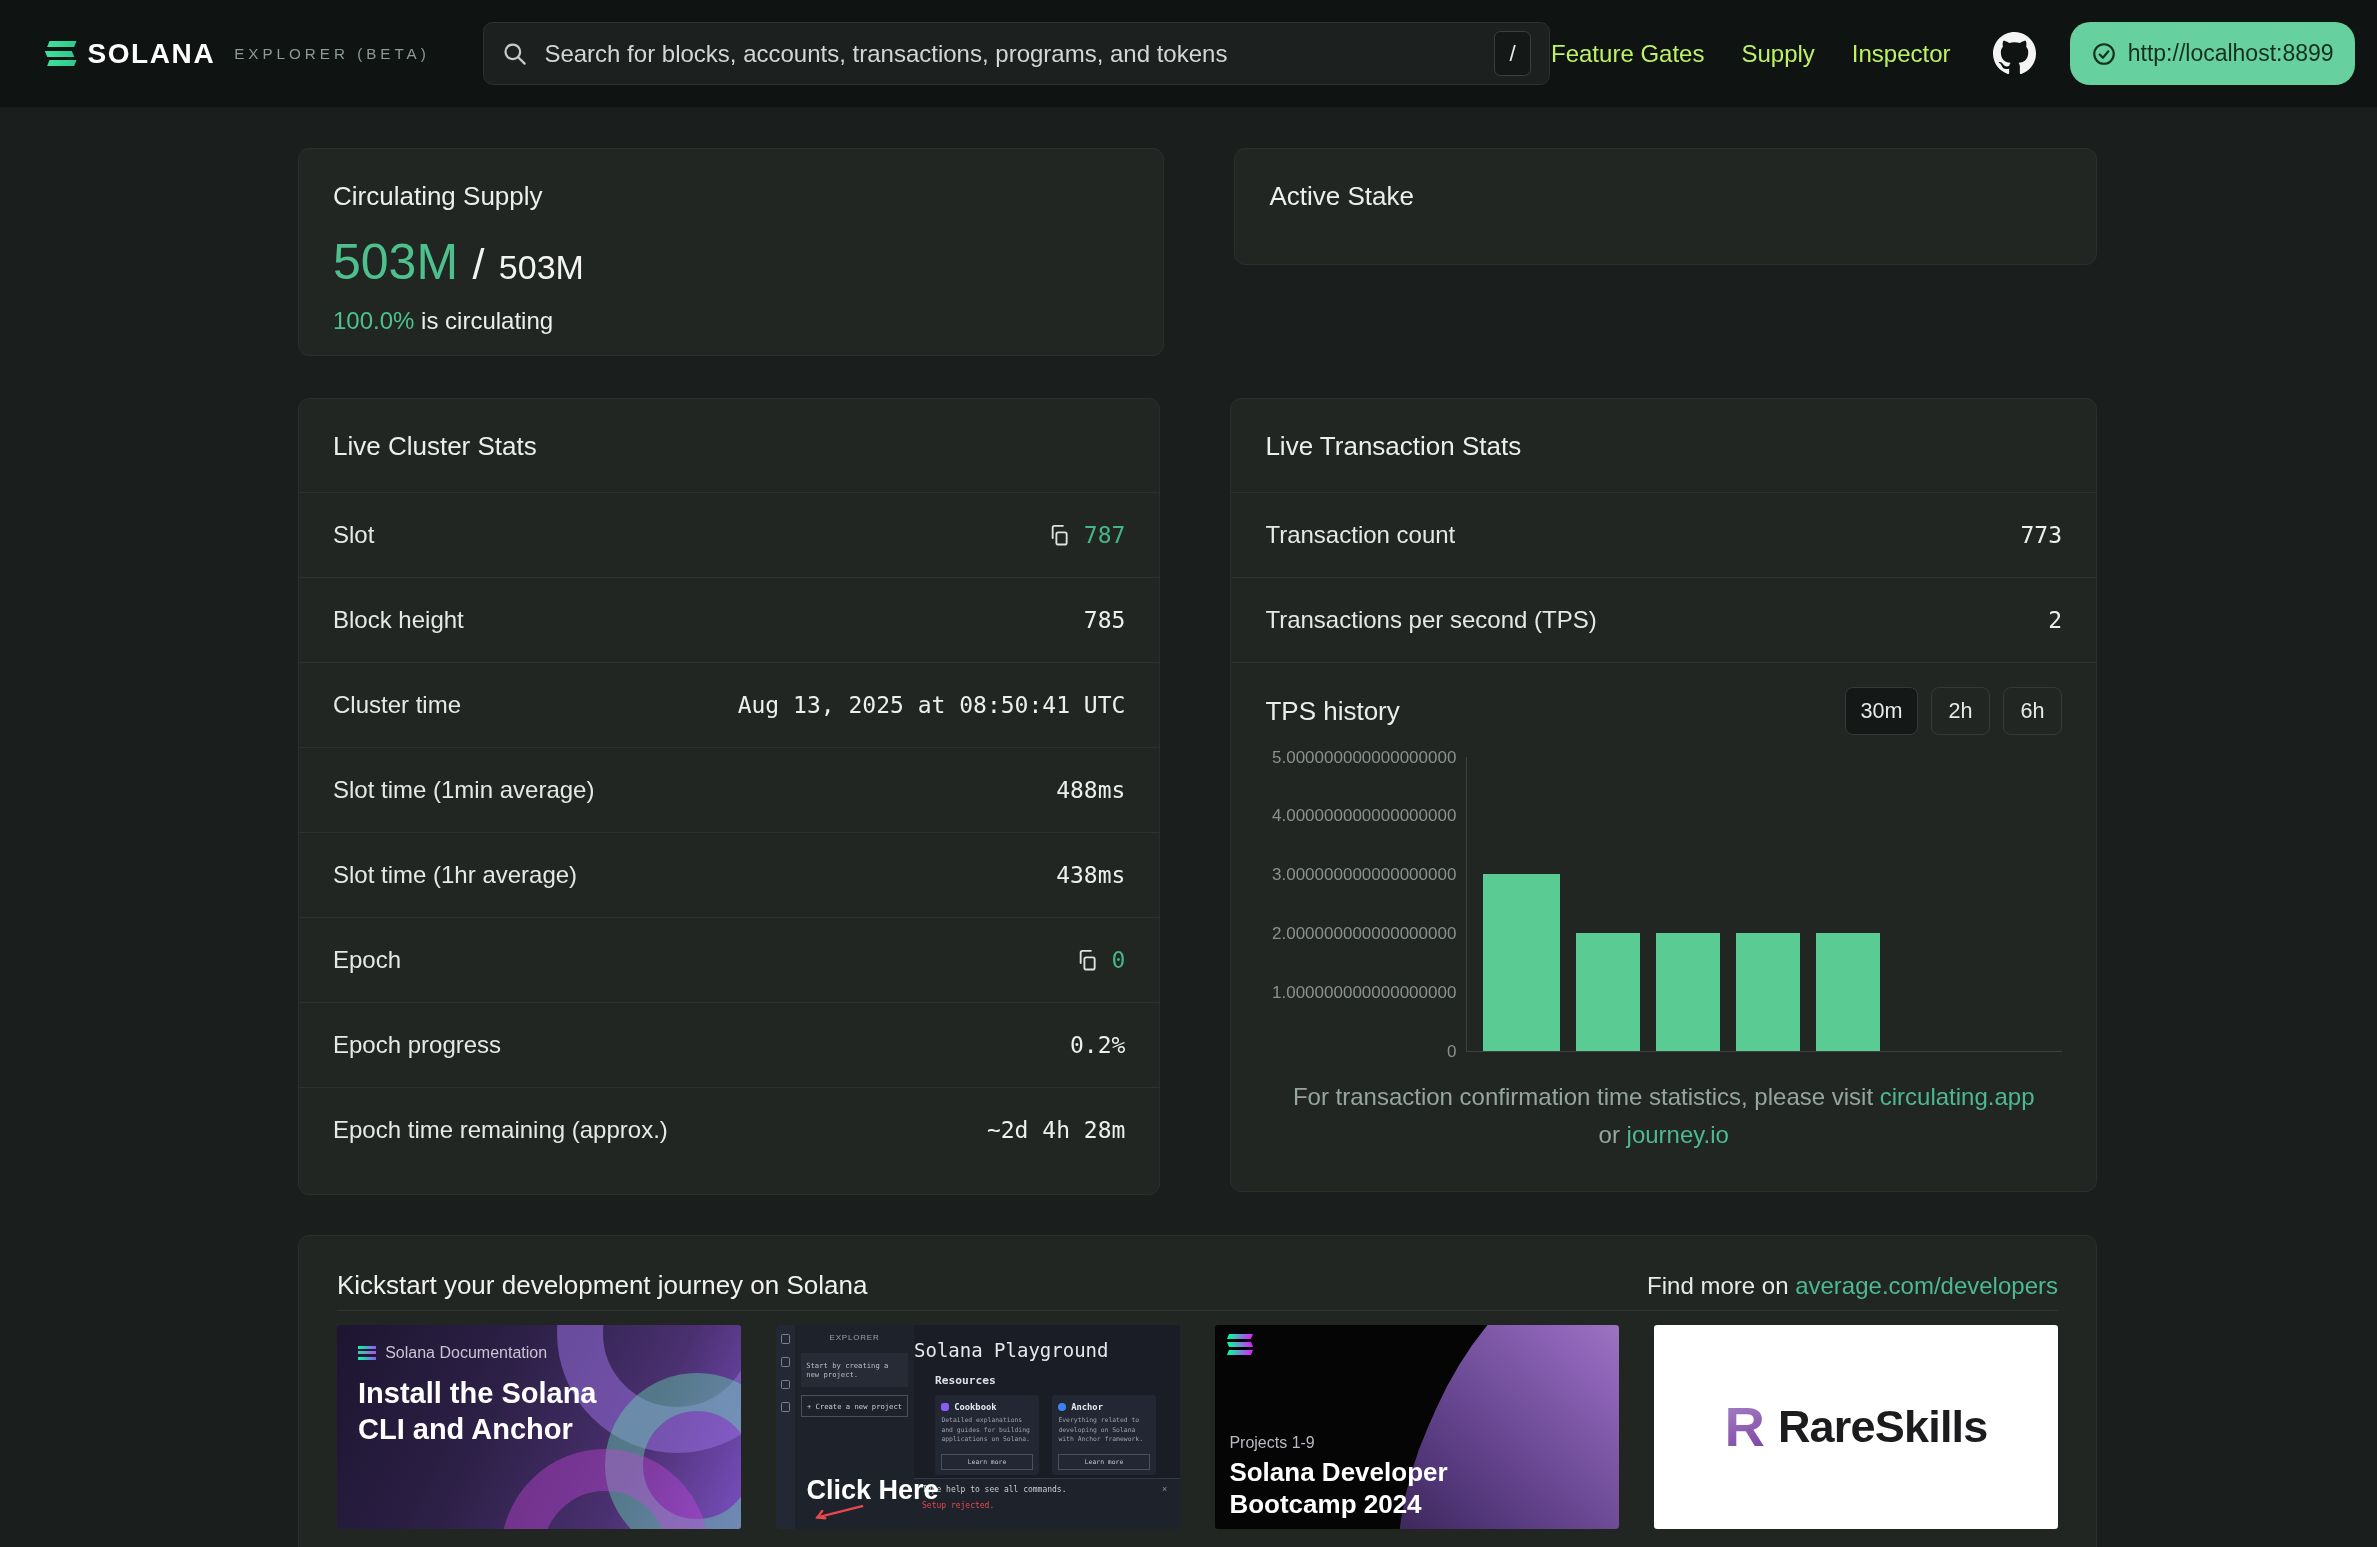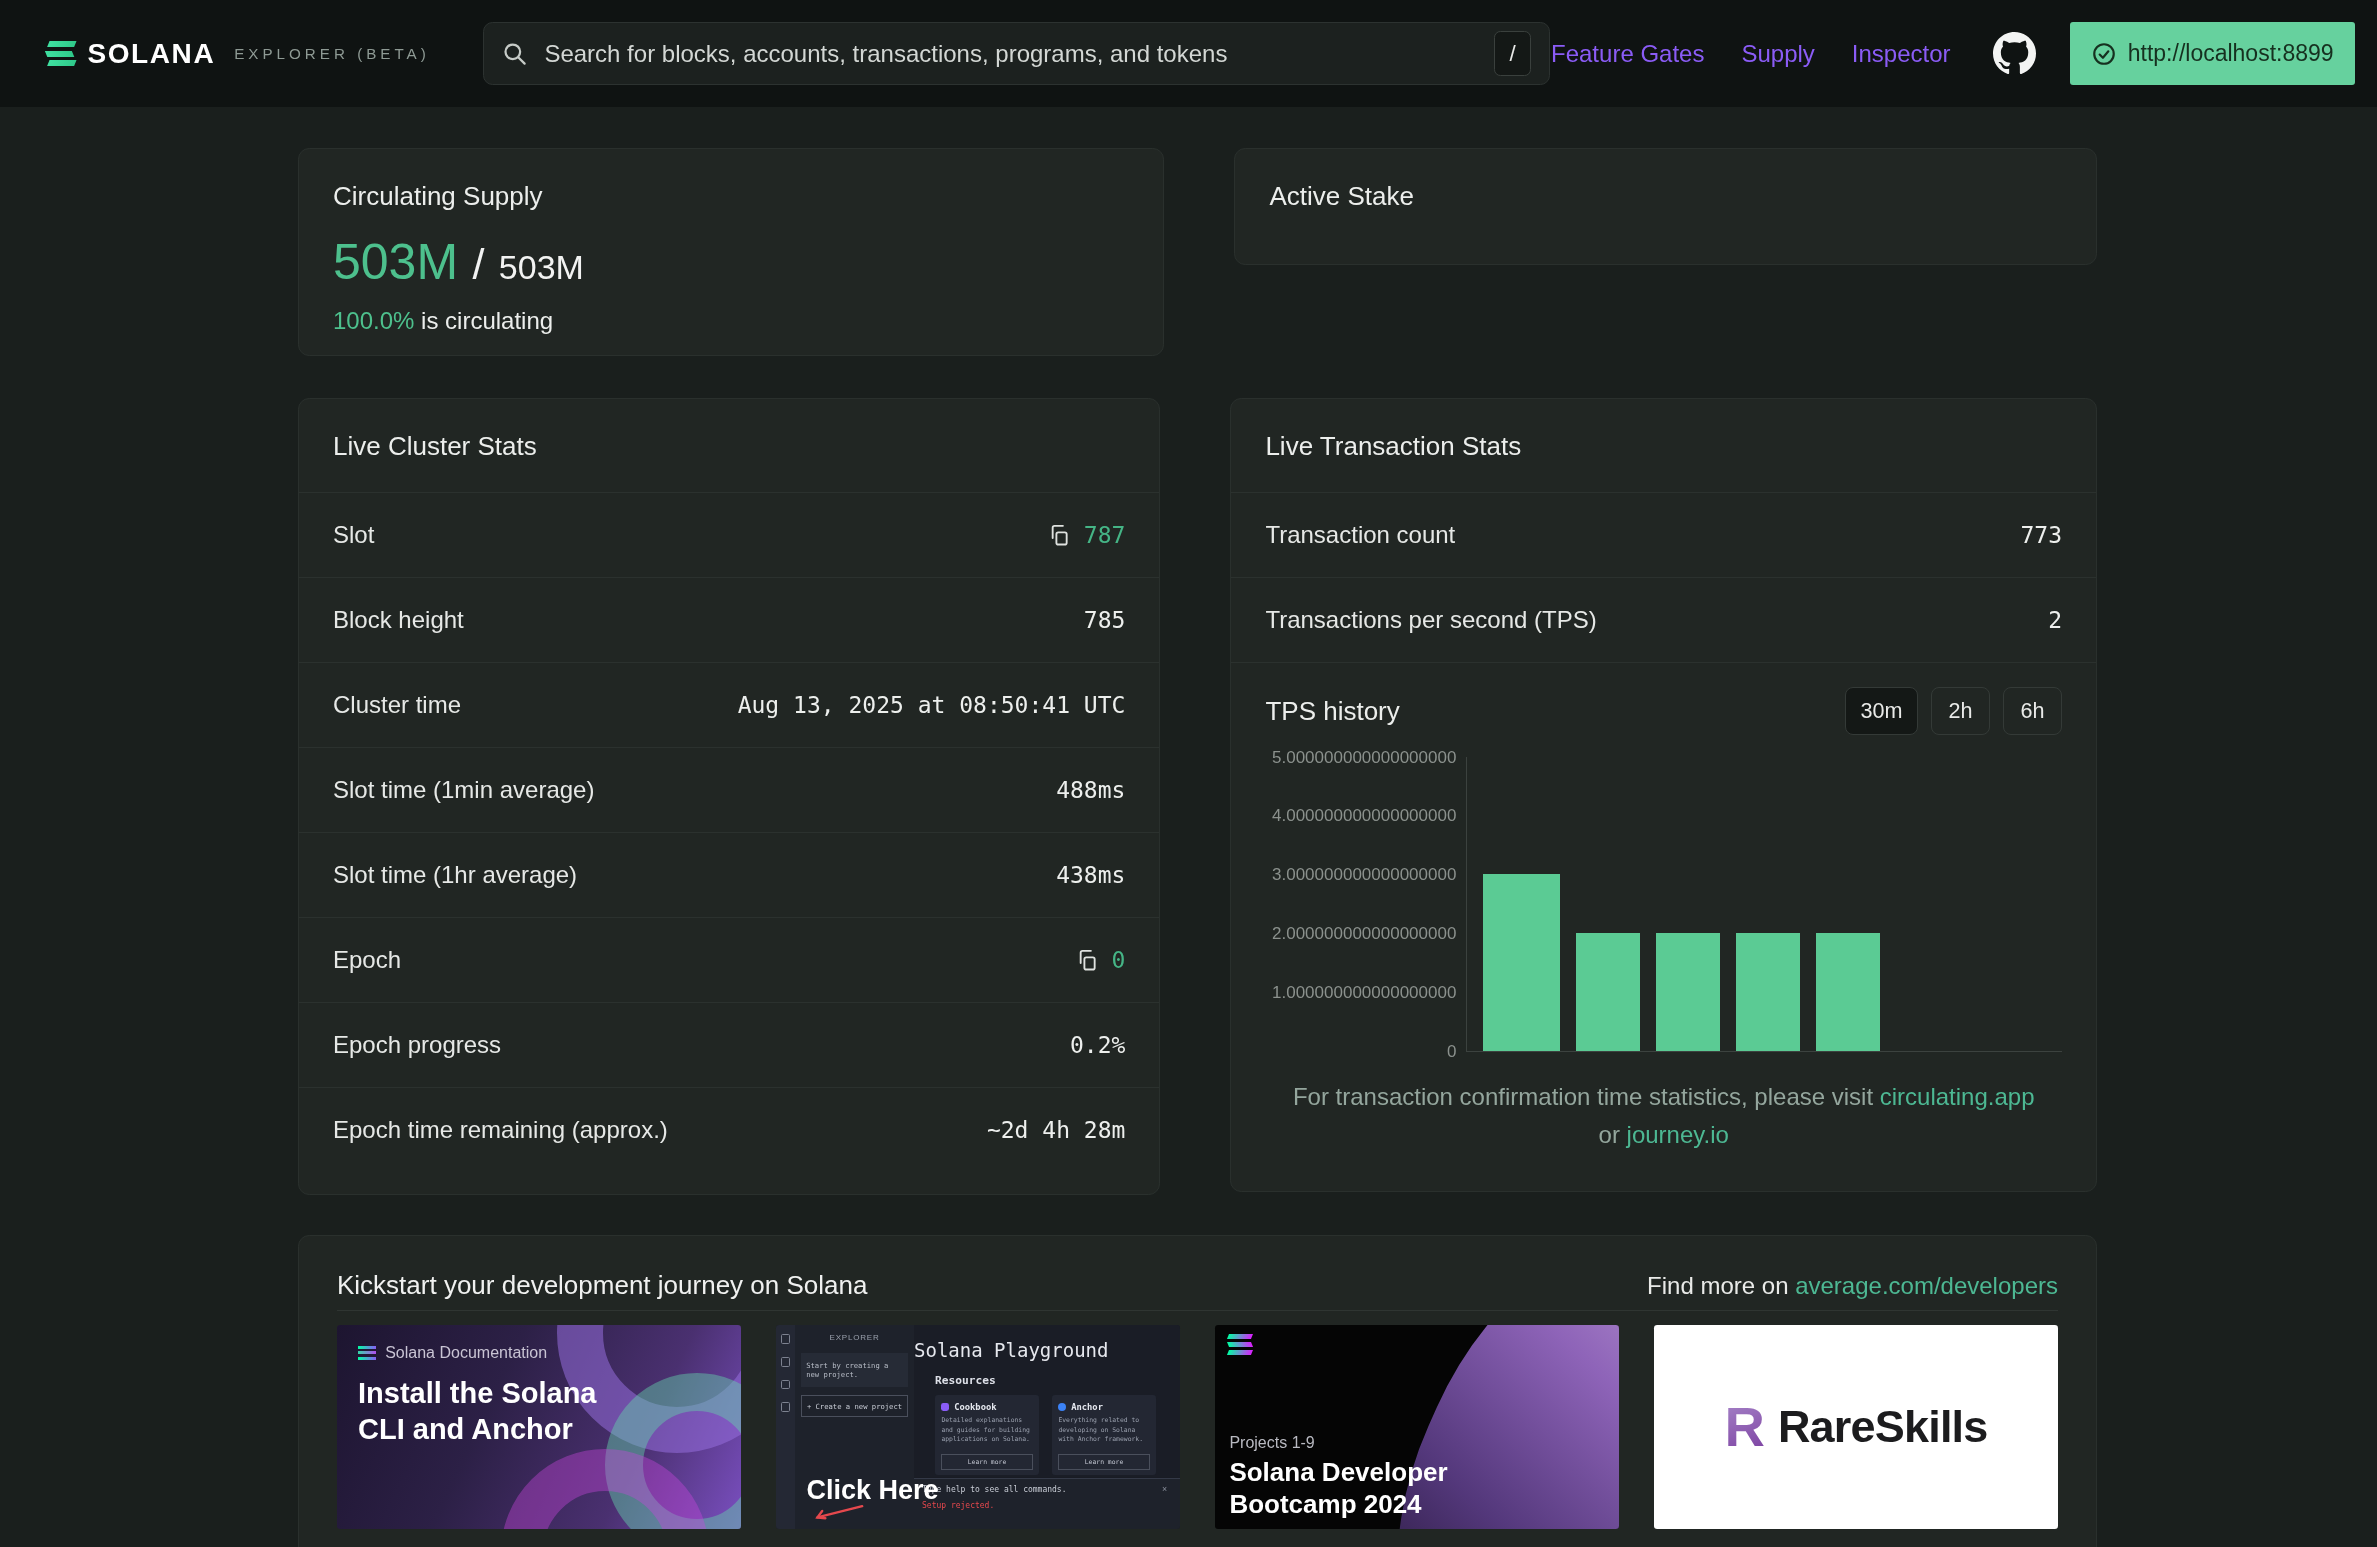--- a/index.html
+++ b/index.html
@@ -20,24 +20,24 @@
   .brand-name { font-size:28px; font-weight:700; letter-spacing:1.6px; color:#ffffff; }
   .brand-sub { font-size:15.2px; letter-spacing:4px; color:#8e9a94; margin-left:19px; }
   .search { width:1067px; height:63px; background:#1c211f; border:0.8px solid #2c3230; border-radius:9.6px;
     display:flex; align-items:center; padding:0 17.6px; margin-left:53px; flex:none; }
   .search-icon { flex:none; margin-right:16px; display:flex; }
   .search input { flex:1; background:transparent; border:none; outline:none; color:#d9dcd9; font-size:24px;
     font-family:"Liberation Sans",sans-serif; }
   .search input::placeholder { color:#d3d7d4; opacity:1; }
   .slash-key { flex:none; width:37px; height:45px; background:#141816; border:0.8px solid #3a403d; border-radius:6.4px;
     display:flex; align-items:center; justify-content:center; font-size:22.4px; color:#e9eae8; }
-  .nav-links { display:flex; gap:37px; margin-left:auto; font-size:24px; color:#8b5cf6; flex:none; }
+  .nav-links { display:flex; gap:37px; margin-left:auto; font-size:24px; color:#bef264; flex:none; }
   .nav-link { cursor:pointer; }
   .gh { flex:none; margin-left:42px; display:flex; }
-  .cluster-btn { flex:none; margin-left:34px; height:63px; background:#66d19e; border:none; border-radius:3px;
+  .cluster-btn { flex:none; margin-left:34px; height:63px; background:#66d19e; border:none; border-radius:20px;
     display:flex; align-items:center; gap:11.2px; padding:0 21px; color:#16301f; font-size:23px; cursor:pointer;
     font-family:"Liberation Sans",sans-serif; }
   
   .card { background:#212623; border:0.8px solid #2a302d; border-radius:11.2px; }
   .row-cards { display:flex; gap:70px; margin-left:298px; width:1799px; align-items:flex-start; }
   .row1 { margin-top:41px; }
   .row2 { margin-top:42px; }
   .supply-card { width:879px; height:208px; padding:32px 34px; }
   .stake-card  { width:875px; height:117px; padding:32px 34px; }
   .card-title { font-size:26px; font-weight:500; color:#eceeec; }

